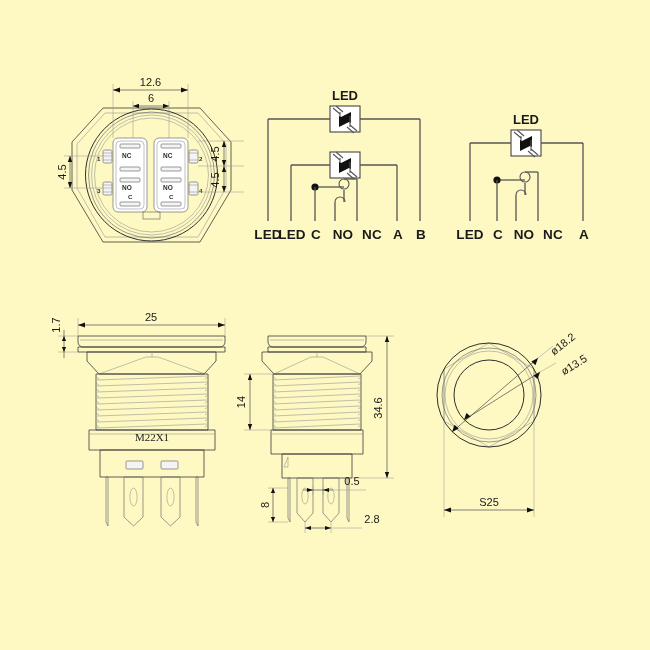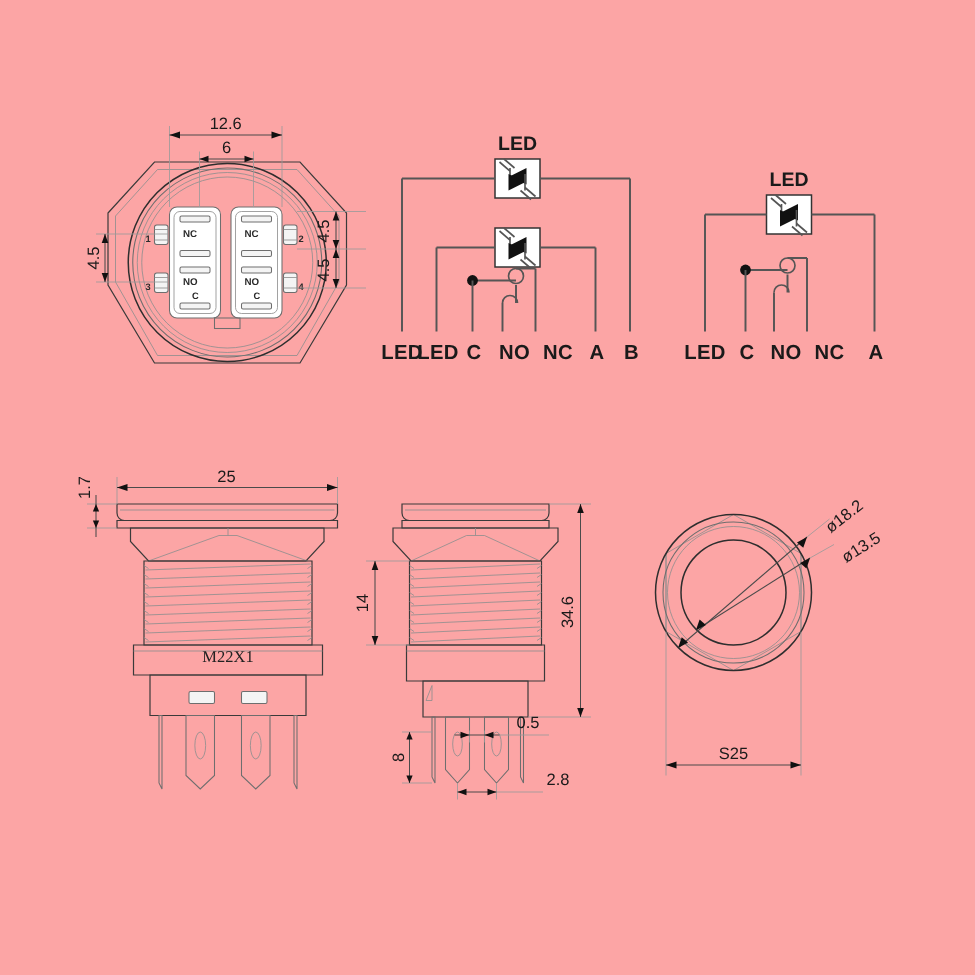--- a/index.html
+++ b/index.html
@@ -10,21 +10,21 @@
   body {
     width: 650px;
     height: 650px;
     font-family: "Liberation Sans", sans-serif;
     overflow: hidden;
   }
   #sheet {
     position: relative;
     width: 650px;
     height: 650px;
-    background: #fca5a5;
+    background: #fef9c3;
   }
   svg.draw {
     position: absolute;
     left: 0;
     top: 0;
     width: 650px;
     height: 650px;
   }
   .ln    { stroke: #3a3a3a; stroke-width: 0.8; fill: none; }
   .lnf   { stroke: #6e6e6e; stroke-width: 0.7; fill: none; }

